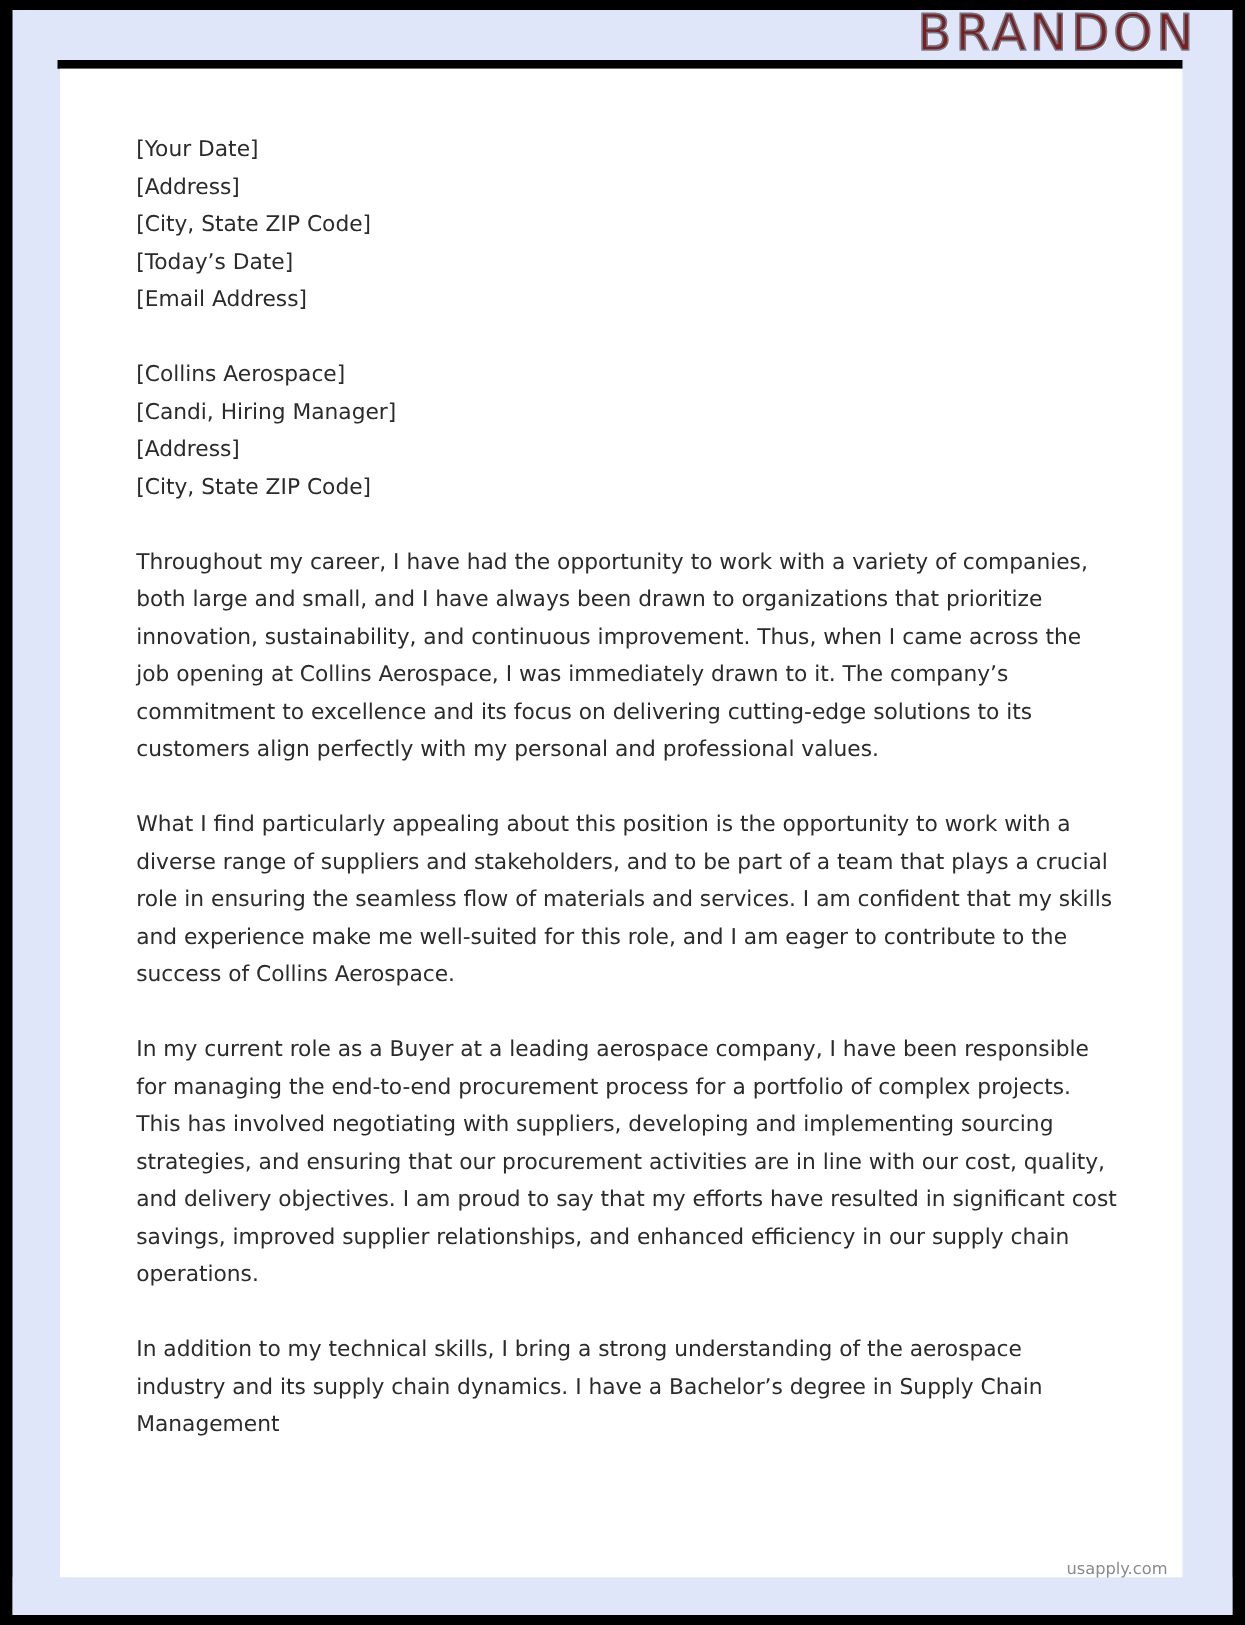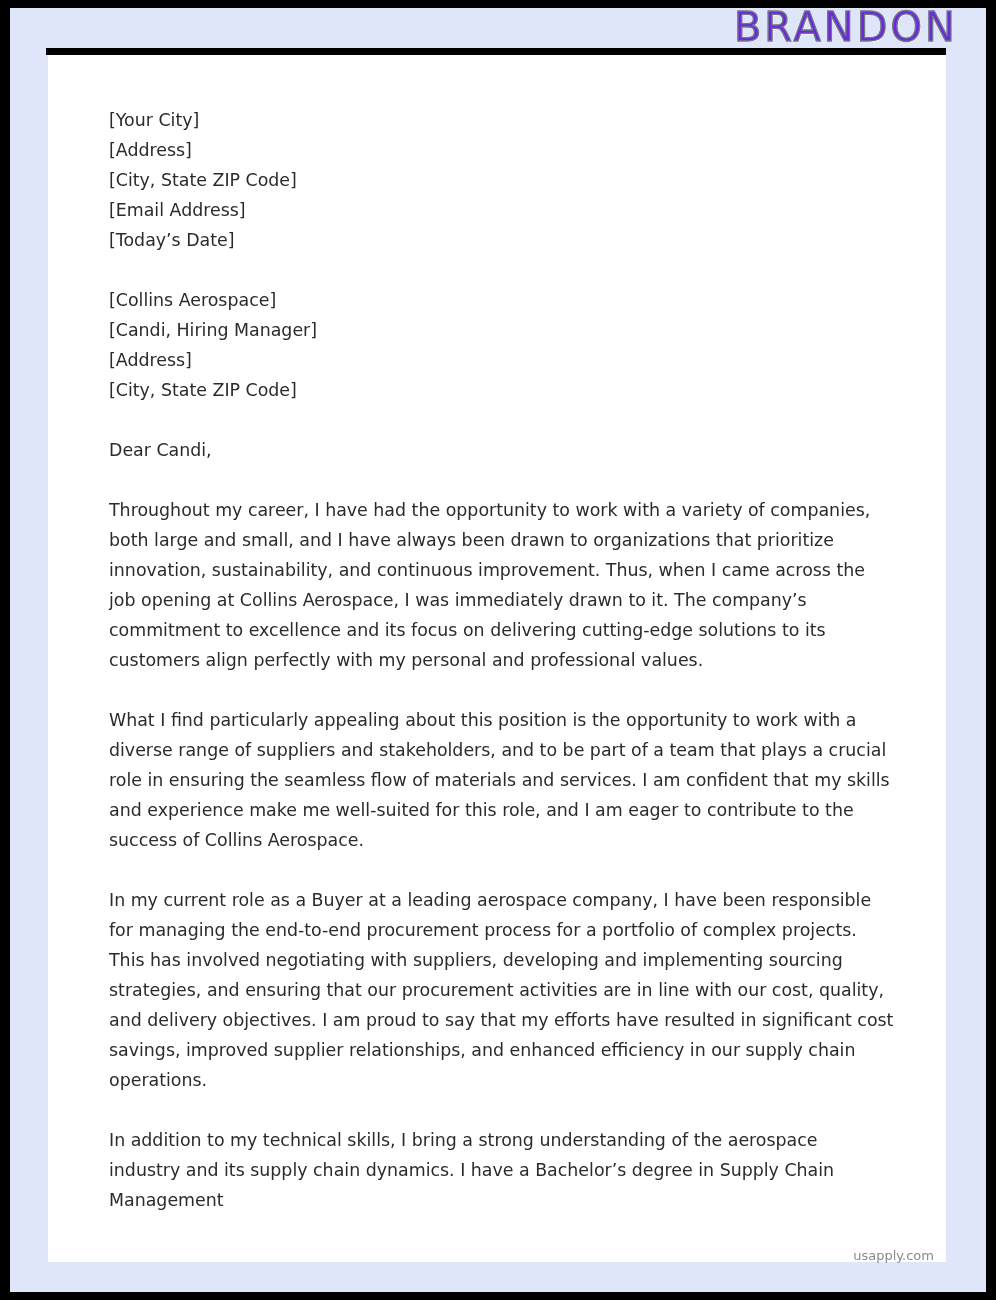--- a/index.html
+++ b/index.html
@@ -36,21 +36,21 @@
   }
   #header-name {
     position: absolute;
     right: 28px;
     top: -4px;
     font-family: "DejaVu Sans", "Liberation Sans", sans-serif;
     font-size: 40px;
     font-weight: 400;
     letter-spacing: 3px;
     line-height: 46px;
-    color: #6d28d9;
+    color: #7f1d1d;
     -webkit-text-stroke: 1.3px #707887;
     text-shadow:
        1px 1px 0 #ffffff,
       -0.5px -0.5px 0 #9aa2b0;
     white-space: nowrap;
   }
 
   
   #header-rule {
     position: absolute;
@@ -133,39 +133,38 @@
     <div id="header-name">BRANDON</div>
   </div>
 
   <div id="header-rule"></div>
 
   <div id="page"></div>
 
   <div id="page-inner" class="letter-text" style="position: absolute; z-index: 2; left: 38px; top: 47px;">
 
     <div>
-      <div class="addr-line">[Your City]</div>
+      <div class="addr-line">[Your Date]</div>
       <div class="addr-line">[Address]</div>
       <div class="addr-line">[City, State ZIP Code]</div>
+      <div class="addr-line">[Today’s Date]</div>
       <div class="addr-line">[Email Address]</div>
-      <div class="addr-line">[Today’s Date]</div>
     </div>
 
     <div class="block-gap"></div>
 
     <div>
       <div class="addr-line">[Collins Aerospace]</div>
       <div class="addr-line">[Candi, Hiring Manager]</div>
       <div class="addr-line">[Address]</div>
       <div class="addr-line">[City, State ZIP Code]</div>
     </div>
 
     <div class="block-gap"></div>
 
-    <div class="salutation">Dear Candi,</div>
 
     <p class="para">Throughout my career, I have had the opportunity to work with a variety of companies, both large and small, and I have always been drawn to organizations that prioritize innovation, sustainability, and continuous improvement. Thus, when I came across the job opening at Collins Aerospace, I was immediately drawn to it. The company’s commitment to excellence and its focus on delivering cutting-edge solutions to its customers align perfectly with my personal and professional values.</p>
     <p class="para">What I find particularly appealing about this position is the opportunity to work with a diverse range of suppliers and stakeholders, and to be part of a team that plays a crucial role in ensuring the seamless flow of materials and services. I am confident that my skills and experience make me well-suited for this role, and I am eager to contribute to the success of Collins Aerospace.</p>
     <p class="para">In my current role as a Buyer at a leading aerospace company, I have been responsible for managing the end-to-end procurement process for a portfolio of complex projects. This has involved negotiating with suppliers, developing and implementing sourcing strategies, and ensuring that our procurement activities are in line with our cost, quality, and delivery objectives. I am proud to say that my efforts have resulted in significant cost savings, improved supplier relationships, and enhanced efficiency in our supply chain operations.</p>
     <p class="para">In addition to my technical skills, I bring a strong understanding of the aerospace industry and its supply chain dynamics. I have a Bachelor’s degree in Supply Chain Management</p>
   </div>
 
   <div id="bottom-fade" style="z-index: 1;"></div>
 
   <div id="watermark">usapply.com</div>

